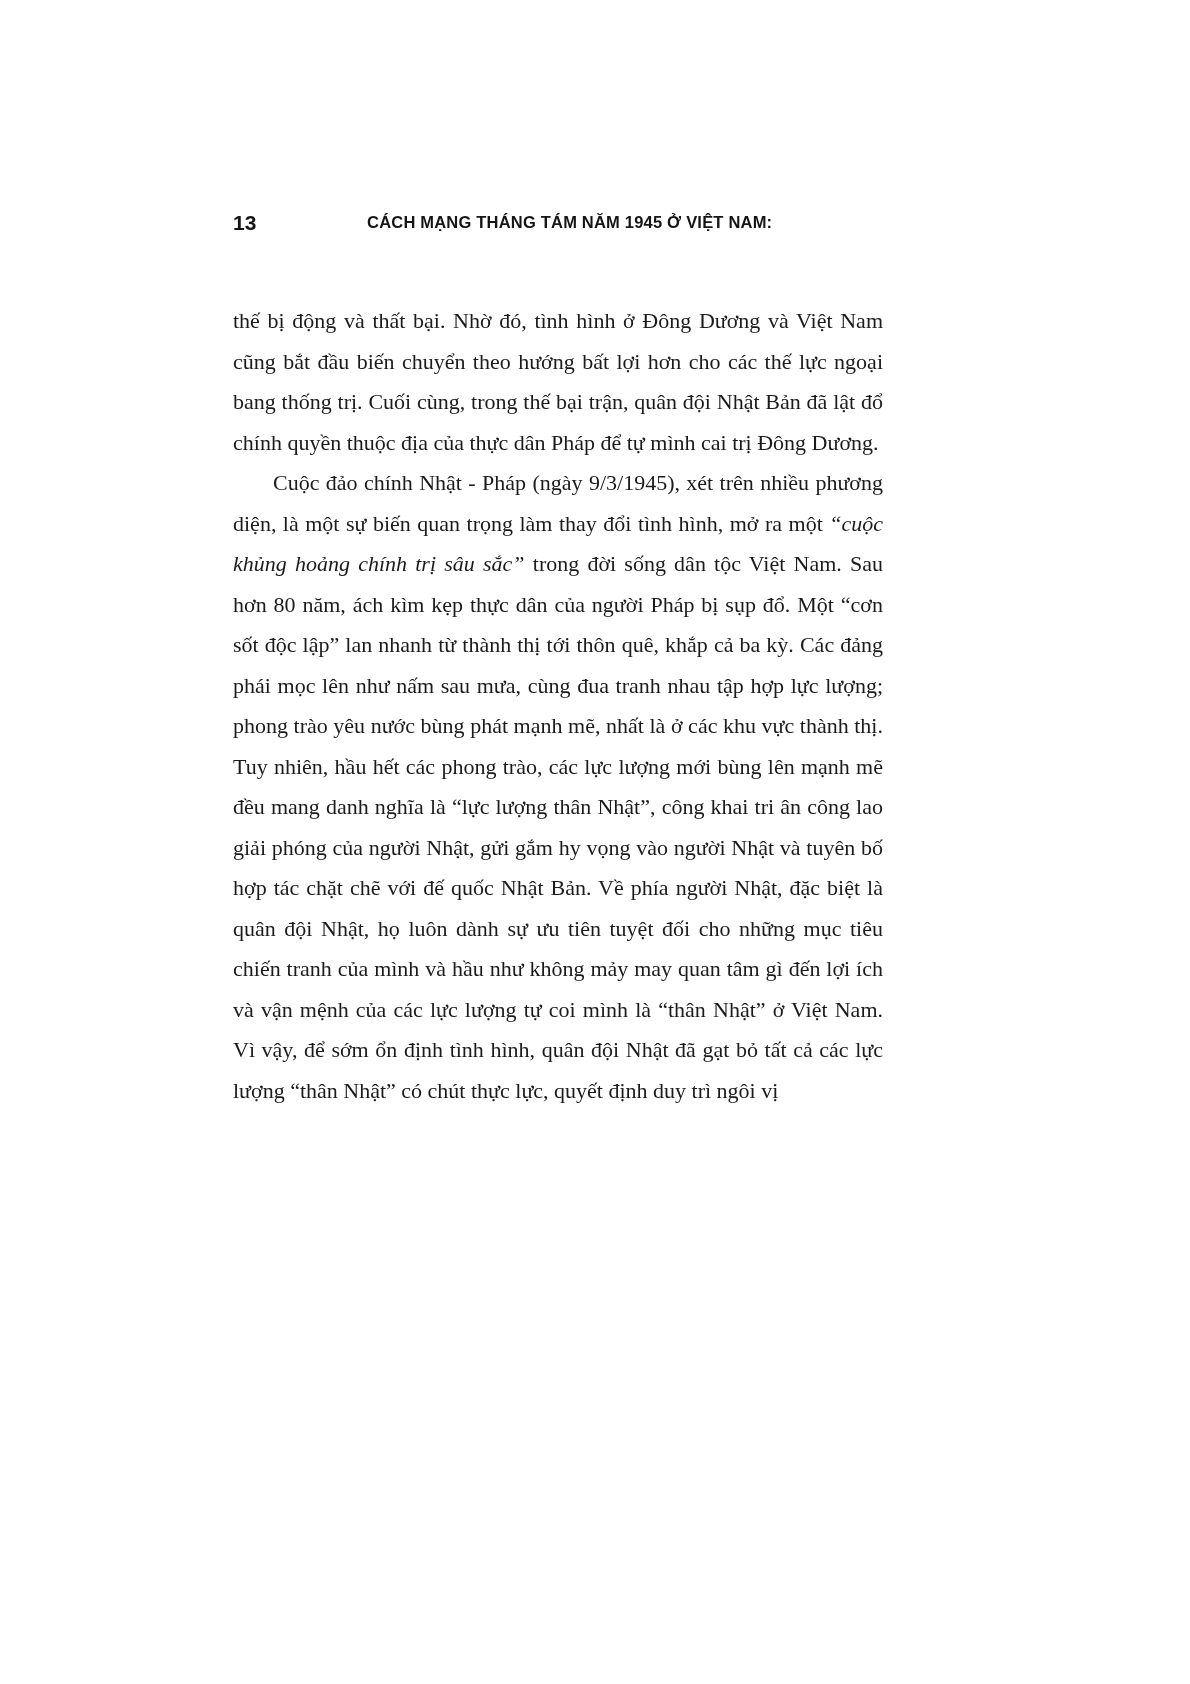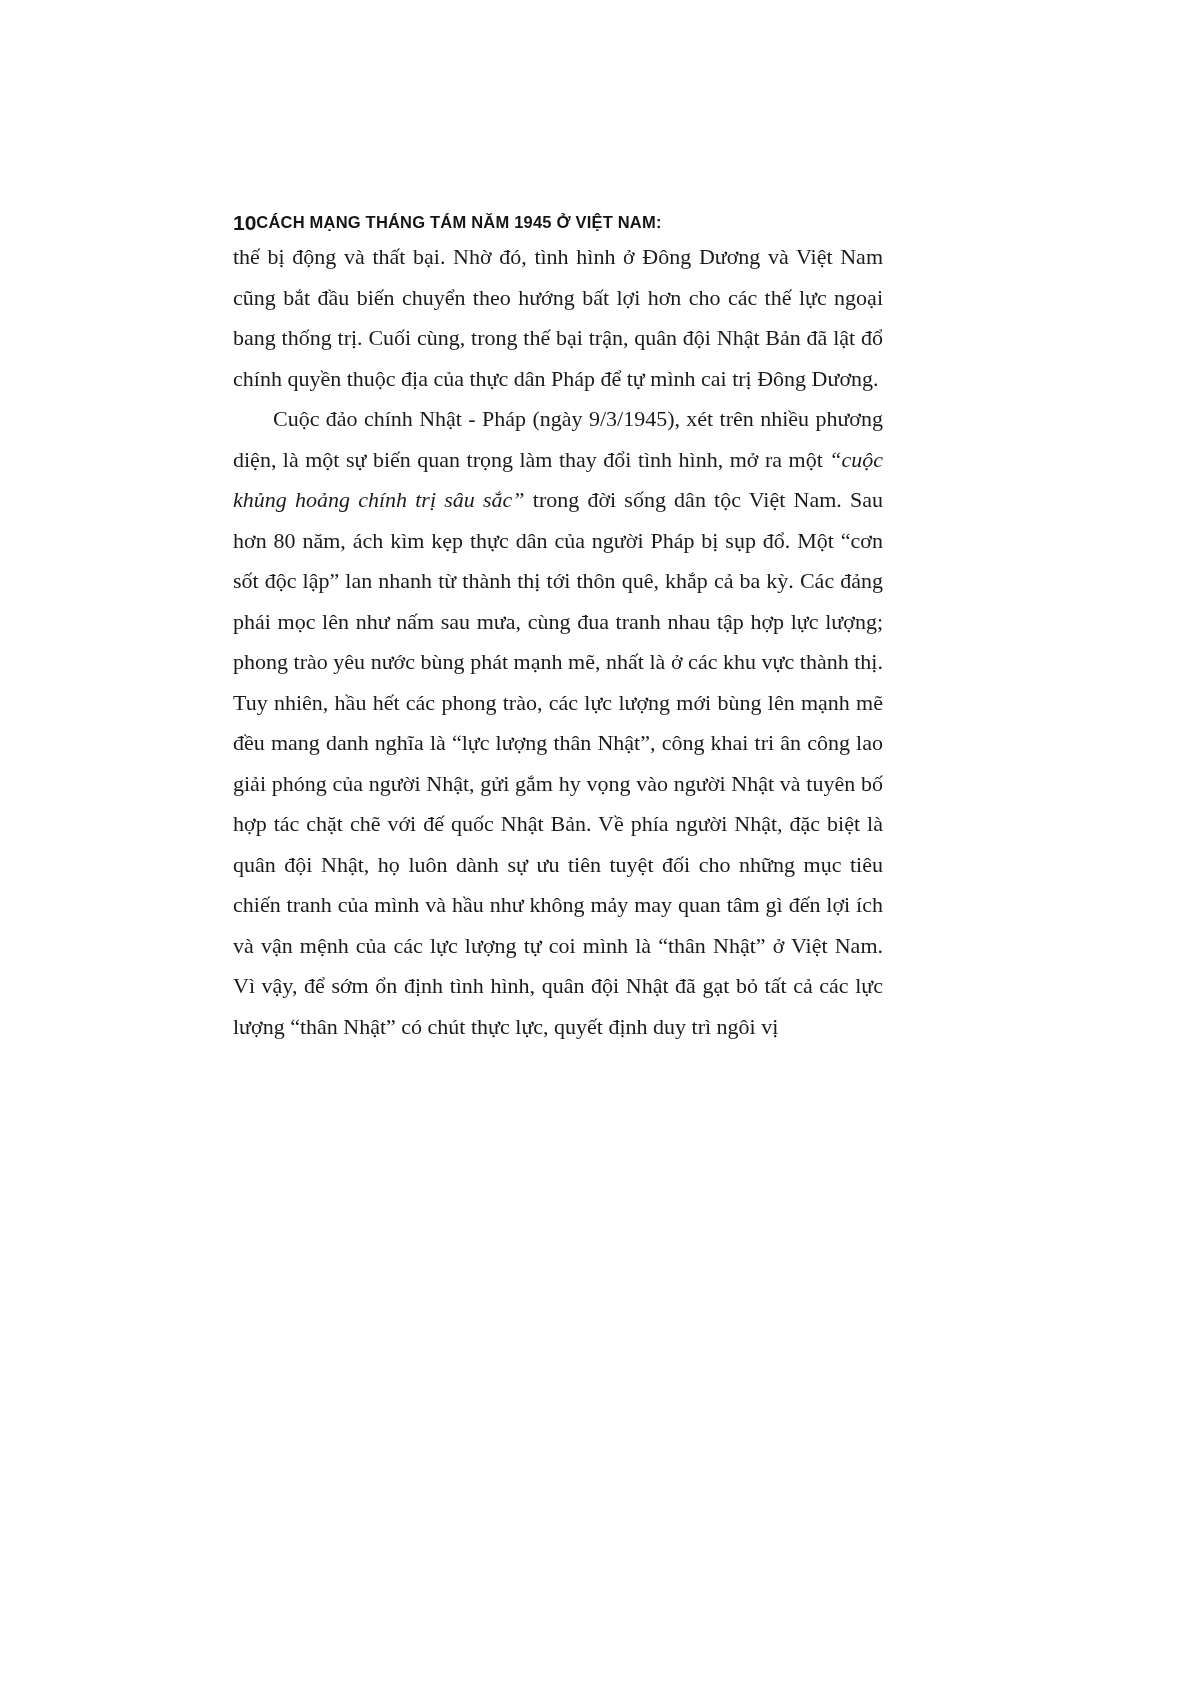--- a/index.html
+++ b/index.html
@@ -29,44 +29,45 @@
     color: #151515;
   }
   .page-number {
     font-size: 21px;
     line-height: 1;
     padding-bottom: 4px;
     flex: 0 0 auto;
   }
   .header-title {
     flex: 1 1 auto;
-    text-align: left;
+    text-align: center;
     font-size: 16.5px;
     line-height: 29px;
     letter-spacing: 0.2px;
     white-space: nowrap;
   }
   .body-text {
+    margin-top: 64px;
     font-size: 22px;
     line-height: 40.5px;
     text-align: justify;
     color: #1b1b1b;
   }
   .para { margin: 0; }
   .para.indent { text-indent: 40px; }
   .seg-italic { font-style: italic; }
 </style>
 </head>
 <body>
 
 <div class="page">
   <div class="content">
 
     <div class="running-header">
-      <div class="page-number">10</div>
+      <div class="page-number">13</div>
       <div class="header-title">
         <div>CÁCH MẠNG THÁNG TÁM NĂM 1945 Ở VIỆT NAM:</div>
       </div>
     </div>
 
     <main class="body-text" id="body-container">
         <p class="para"><span class="seg-normal">thế bị động và thất bại. Nhờ đó, tình hình ở Đông Dương và Việt Nam cũng bắt đầu biến chuyển theo hướng bất lợi hơn cho các thế lực ngoại bang thống trị. Cuối cùng, trong thế bại trận, quân đội Nhật Bản đã lật đổ chính quyền thuộc địa của thực dân Pháp để tự mình cai trị Đông Dương.</span></p>
         <p class="para indent"><span class="seg-normal">Cuộc đảo chính Nhật - Pháp (ngày 9/3/1945), xét trên nhiều phương diện, là một sự biến quan trọng làm thay đổi tình hình, mở ra một </span><span class="seg-italic">“cuộc khủng hoảng chính trị sâu sắc”</span><span class="seg-normal"> trong đời sống dân tộc Việt Nam. Sau hơn 80 năm, ách kìm kẹp thực dân của người Pháp bị sụp đổ. Một “cơn sốt độc lập” lan nhanh từ thành thị tới thôn quê, khắp cả ba kỳ. Các đảng phái mọc lên như nấm sau mưa, cùng đua tranh nhau tập hợp lực lượng; phong trào yêu nước bùng phát mạnh mẽ, nhất là ở các khu vực thành thị. Tuy nhiên, hầu hết các phong trào, các lực lượng mới bùng lên mạnh mẽ đều mang danh nghĩa là “lực lượng thân Nhật”, công khai tri ân công lao giải phóng của người Nhật, gửi gắm hy vọng vào người Nhật và tuyên bố hợp tác chặt chẽ với đế quốc Nhật Bản. Về phía người Nhật, đặc biệt là quân đội Nhật, họ luôn dành sự ưu tiên tuyệt đối cho những mục tiêu chiến tranh của mình và hầu như không mảy may quan tâm gì đến lợi ích và vận mệnh của các lực lượng tự coi mình là “thân Nhật” ở Việt Nam. Vì vậy, để sớm ổn định tình hình, quân đội Nhật đã gạt bỏ tất cả các lực lượng “thân Nhật” có chút thực lực, quyết định duy trì ngôi vị</span></p>
       </main>
 

